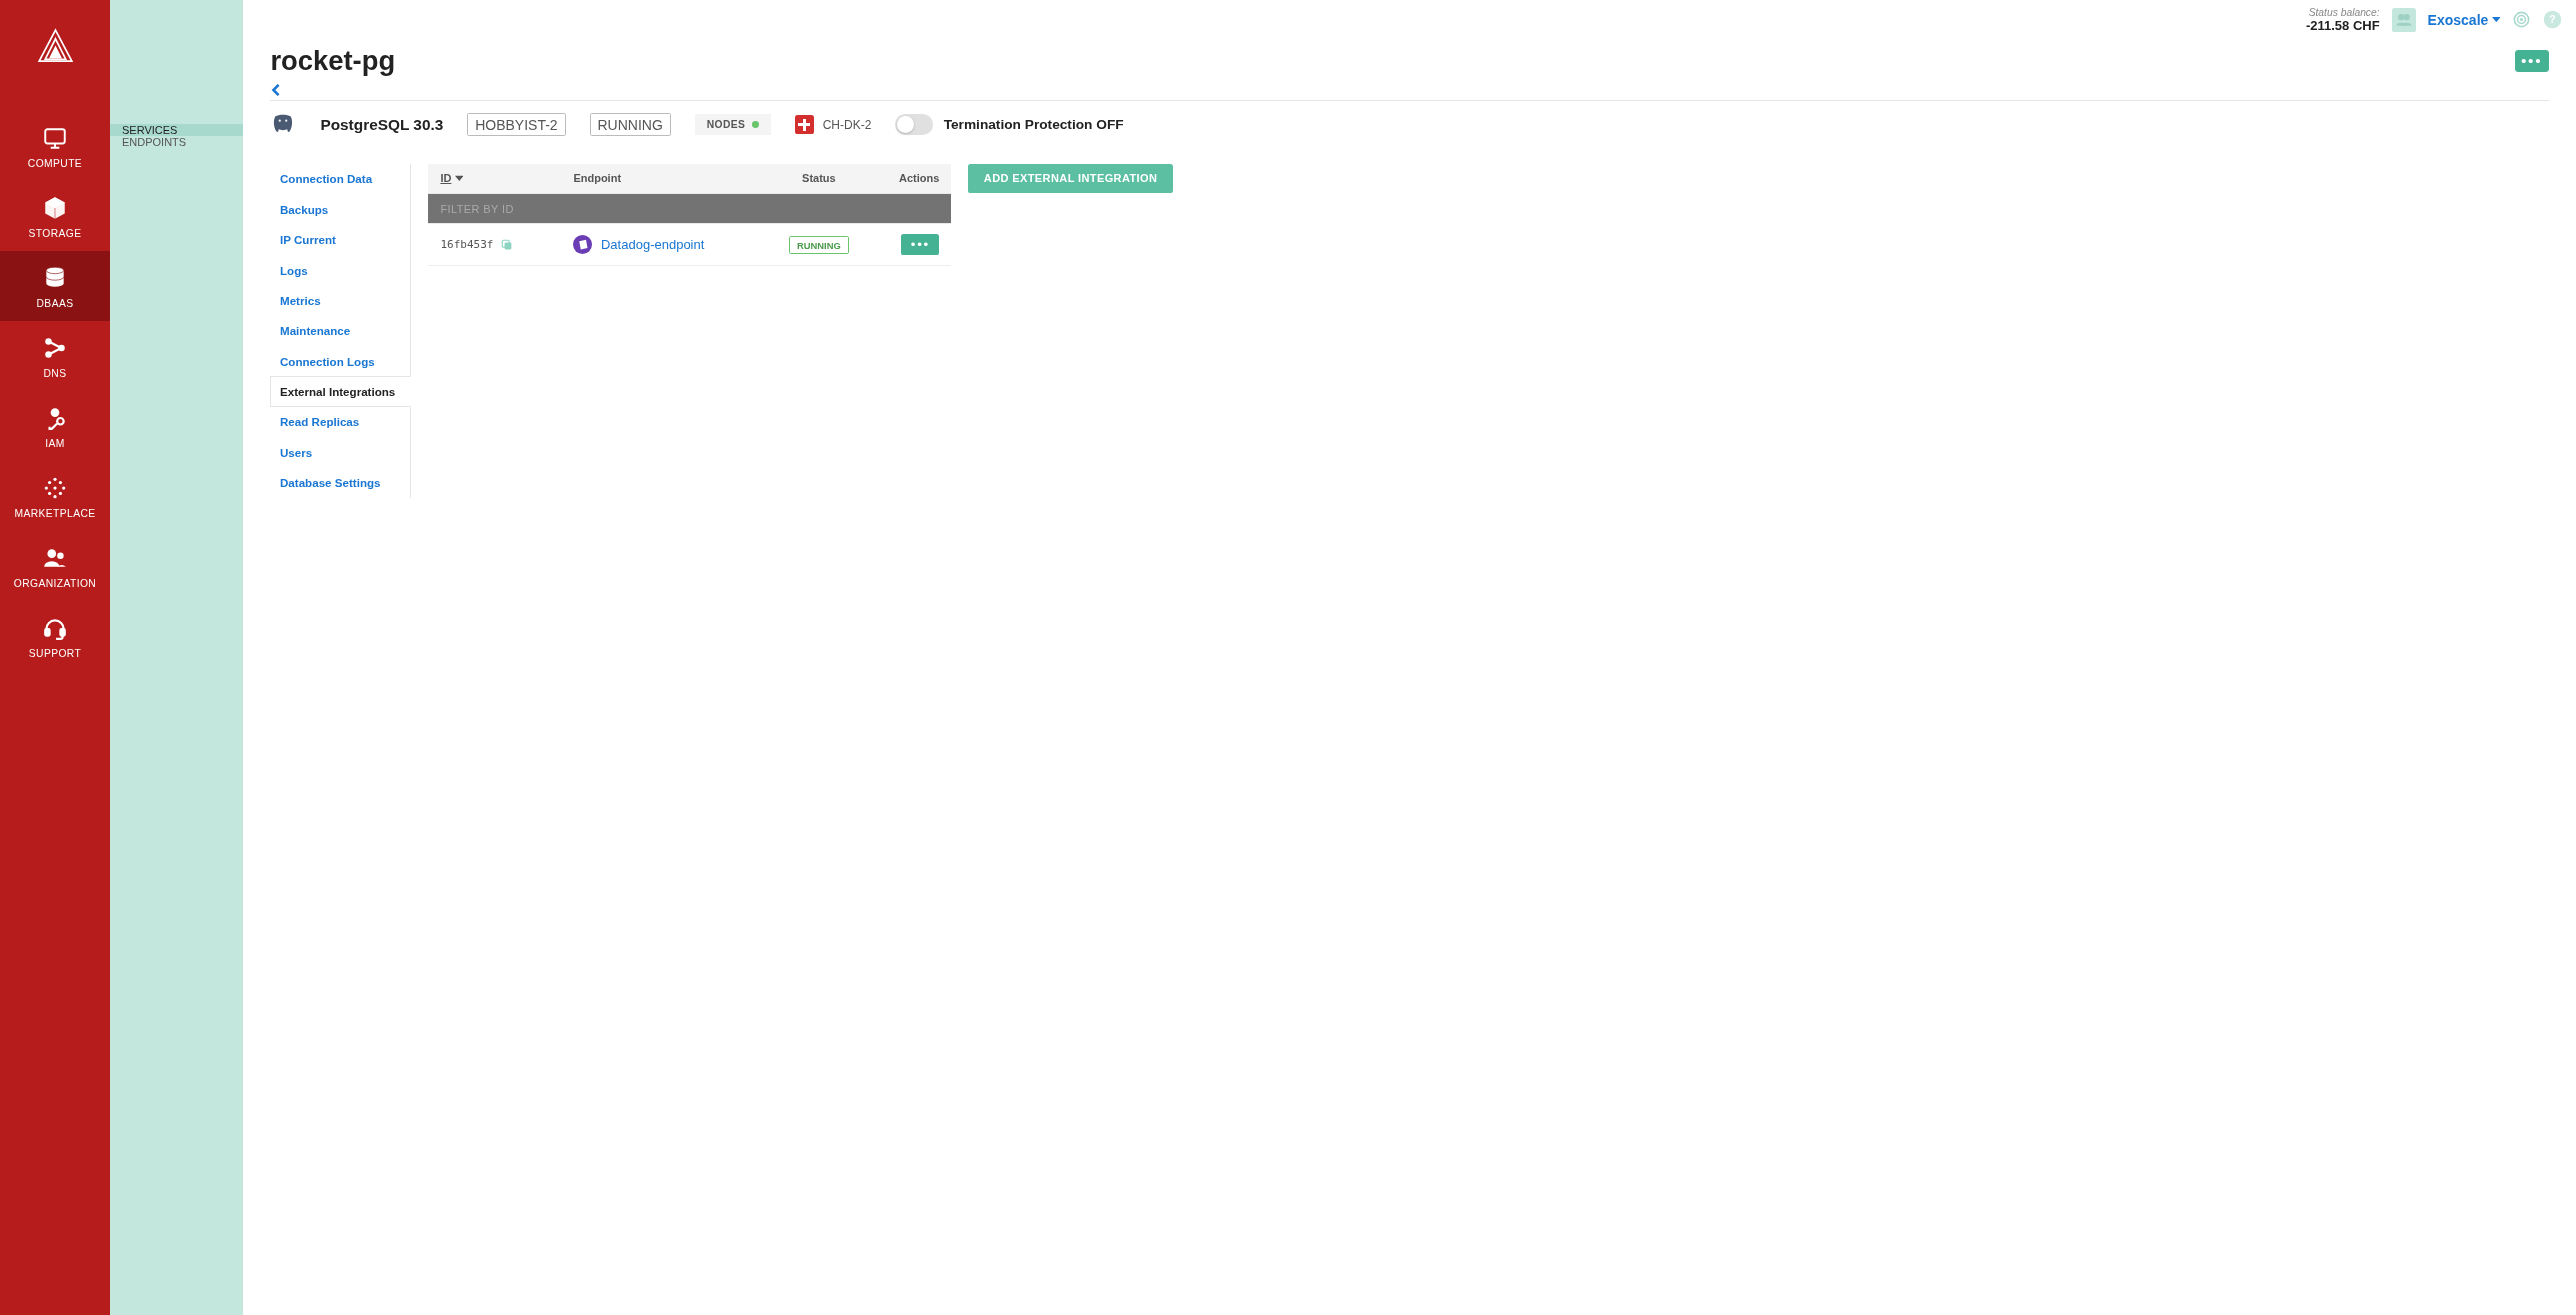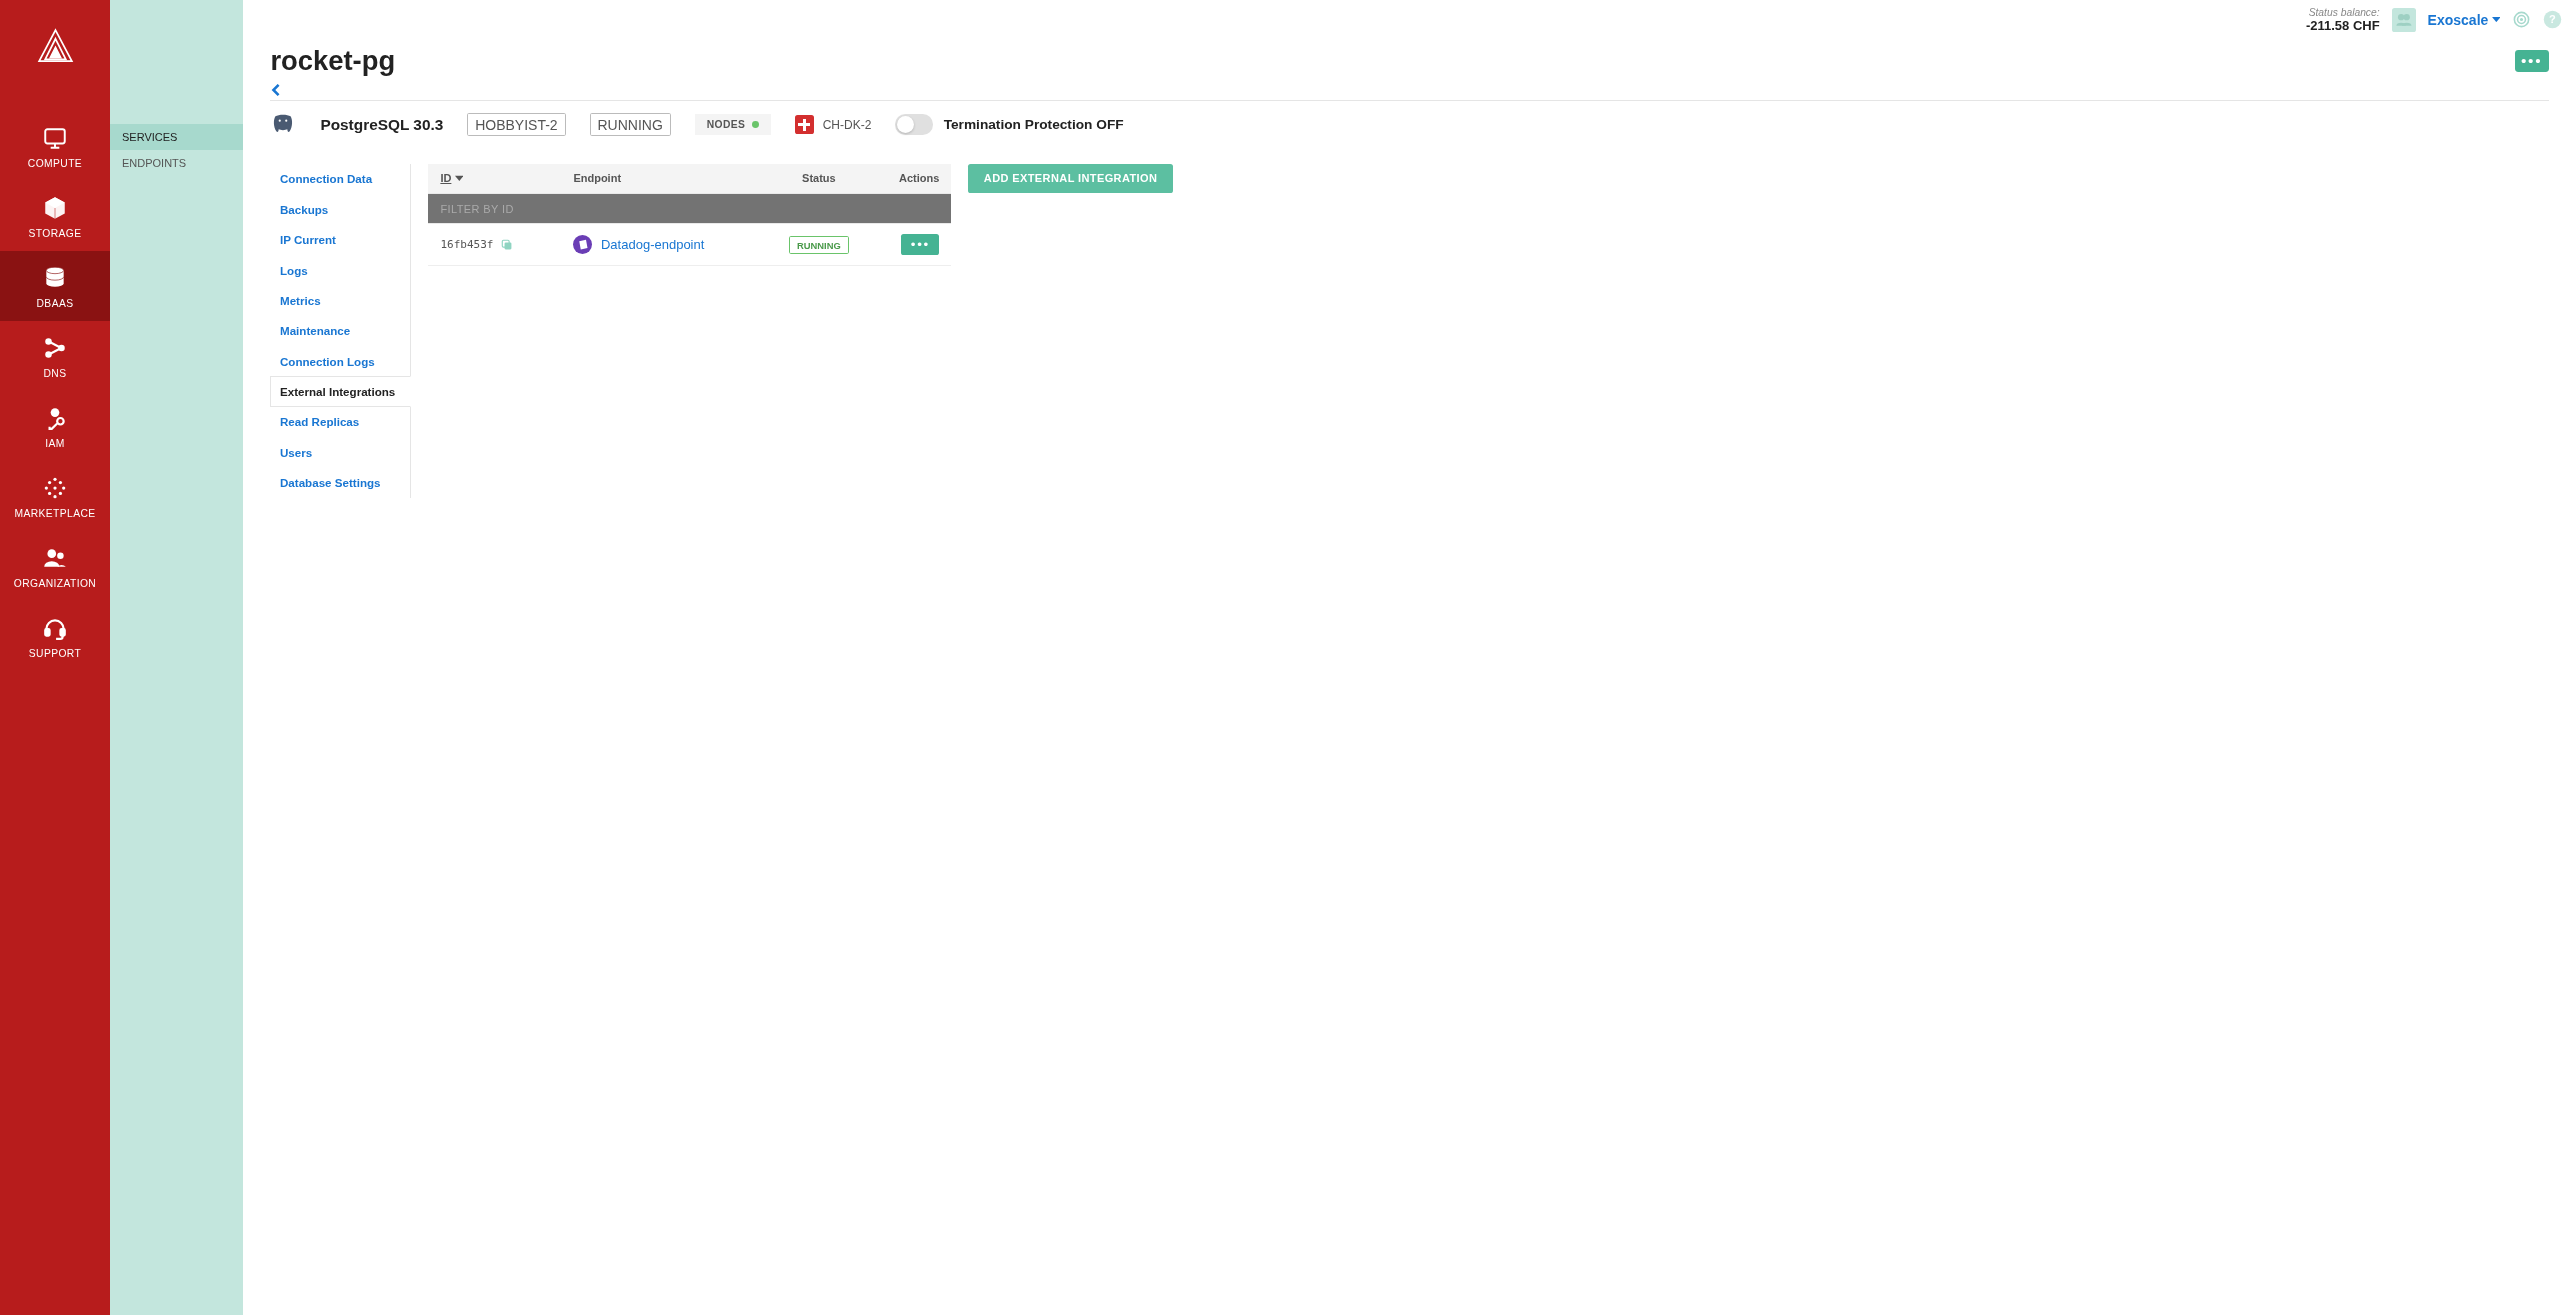--- a/index.html
+++ b/index.html
@@ -9,21 +9,21 @@
 
 .sidebar-primary { width: 110px; background: #b71c1c; color: #fff; display: flex; flex-direction: column; align-items: center; padding-top: 25px; }
 .logo { width: 43px; height: 43px; margin-bottom: 43px; }
 .nav-item { display: flex; flex-direction: column; align-items: center; justify-content: center; width: 110px; height: 70px; color: #fff; font-size: 10.3px; cursor: pointer; }
 .nav-item.active { background: #8a1212; }
 .nav-item .nav-icon { width: 29px; height: 29px; margin-bottom: 5.1px; display:flex; align-items:center; justify-content:center; }
 .nav-item .nav-label { font-size: 10.3px; letter-spacing: 0.4px; }
 
 
 .sidebar-secondary { width: 133px; background: #c3e6dd; padding-top: 124px; }
-.subnav-item { padding: 7px 12px; font-size: 11px; color: #555; cursor: pointer; }
+.subnav-item { padding: 0 12px; font-size: 11px; color: #555; cursor: pointer; }
 .subnav-item.active { background: #a7d9cd; color: #222; font-weight: 500; }
 
 
 .main { flex: 1; display: flex; flex-direction: column; overflow: auto; }
 
 
 .header { display: flex; justify-content: flex-end; align-items: center; padding: 6.9px 13.7px 3.4px 13.7px; gap: 12px; }
 .balance { text-align: right; }
 .balance-label { font-size: 10.3px; color: #888; font-style: italic; }
 .balance-value { font-size: 13px; font-weight: 700; color: #222; margin-left: 16px; }

